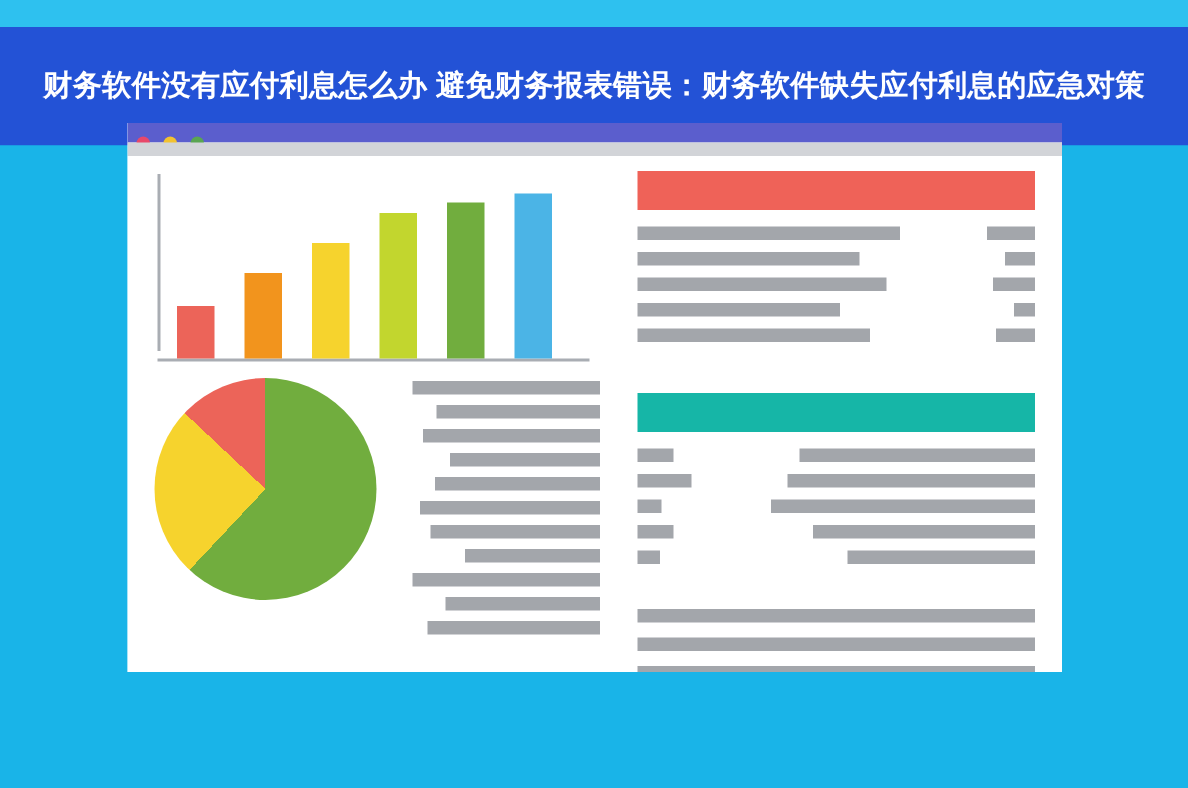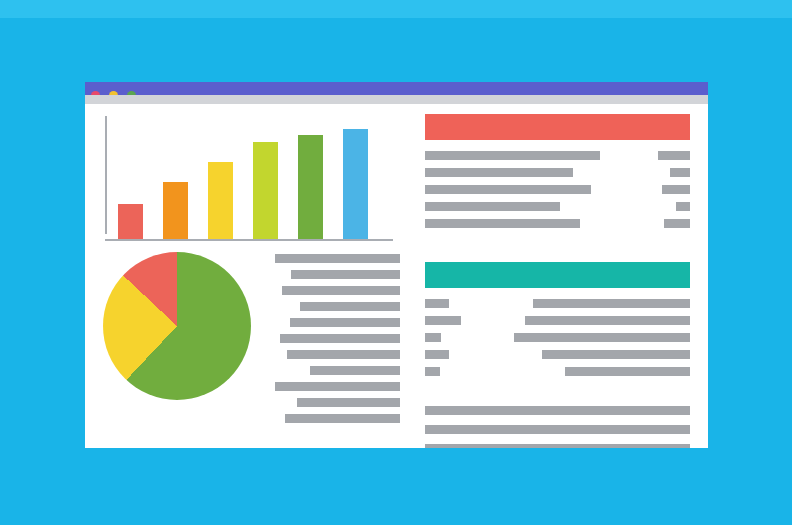--- a/index.html
+++ b/index.html
@@ -222,20 +222,23 @@
     margin-bottom: 10px;
   }
 </style>
 </head>
 <body>
 
 <div id="page">
 
   <div class="top-strip"></div>
 
+  <div class="title-band">
+    <div class="title-text">财务软件没有应付利息怎么办 避免财务报表错误：财务软件缺失应付利息的应急对策</div>
+  </div>
 
   <div class="lower-bg"></div>
 
   <div class="card">
 
     <div class="titlebar">
       <div class="dots">
         <span class="dot red"></span>
         <span class="dot yellow"></span>
         <span class="dot green"></span>

